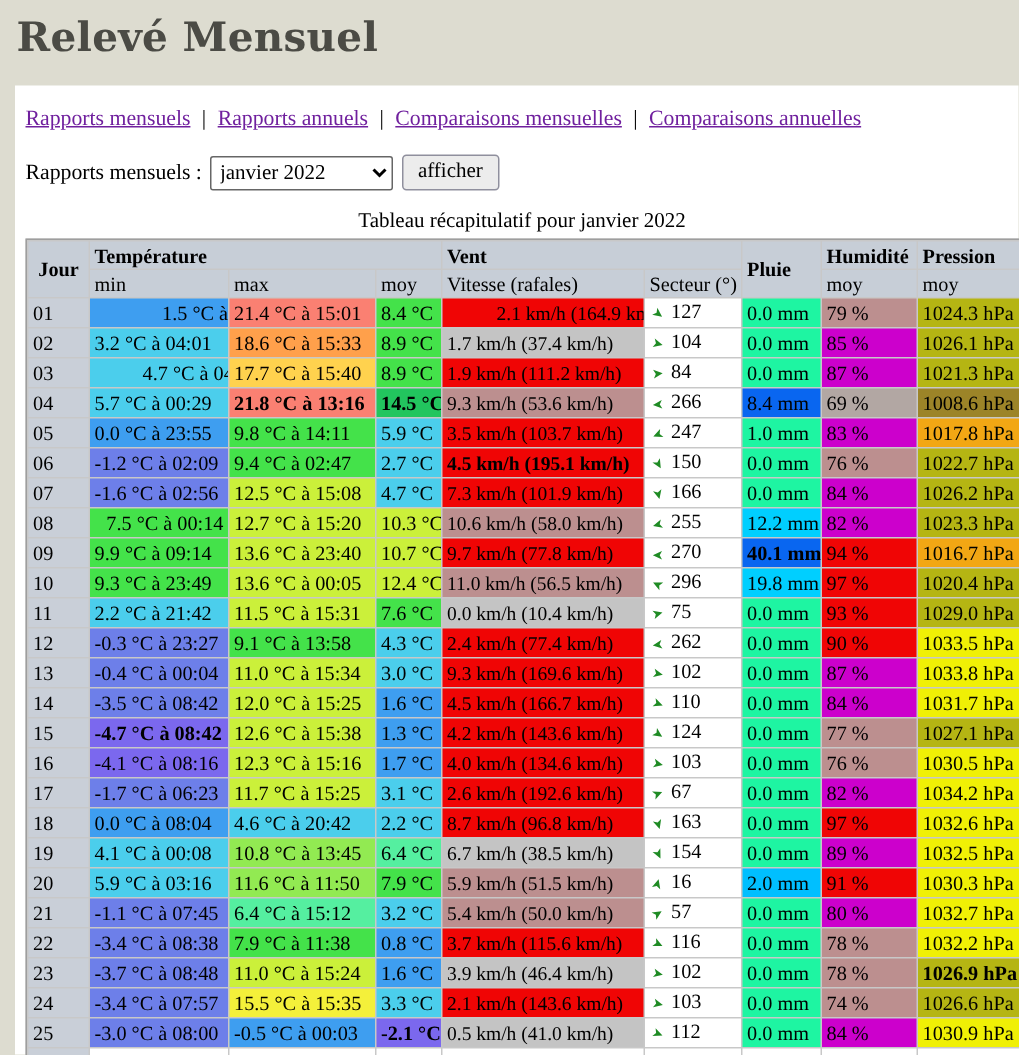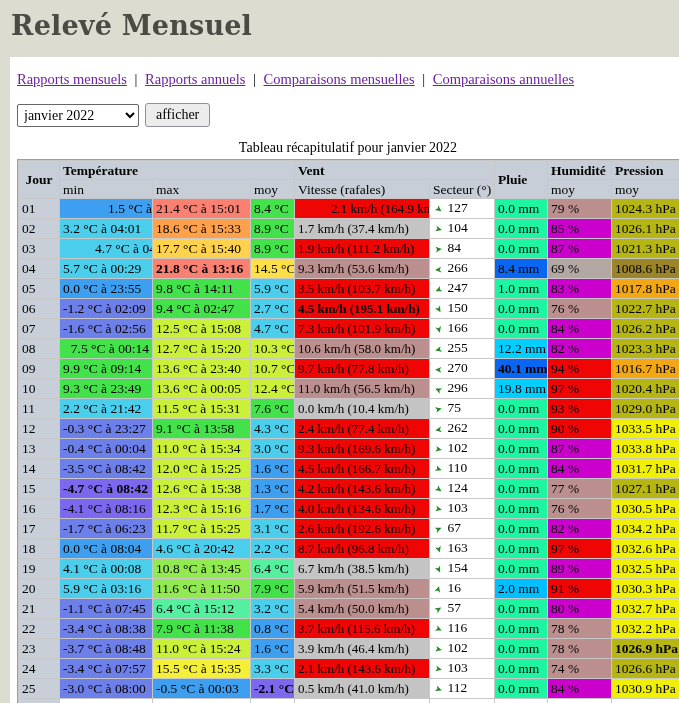--- a/index.html
+++ b/index.html
@@ -94,20 +94,21 @@
 <body>
 
 <div class="top-band">
   <div class="page-title">Relevé Mensuel</div>
 </div>
 
 <div class="main">
   <div class="nav-links"><a>Rapports mensuels</a><span class="sep"> | </span><a>Rapports annuels</a><span class="sep"> | </span><a>Comparaisons mensuelles</a><span class="sep"> | </span><a>Comparaisons annuelles</a></div>
 
   <div class="controls">
+    <span class="ctl-label">Rapports mensuels :</span>
     <select class="month-select"><option>janvier 2022</option></select>
     <button class="show-btn">afficher</button>
   </div>
 
   <div class="caption">Tableau récapitulatif pour janvier 2022</div>
 
   <table class="weather">
     <colgroup>
       <col style="width:40px">
         <col style="width:92px">
@@ -169,21 +170,21 @@
           <td class="wind" style="background: rgb(240, 5, 5);">1.9 km/h (111.2 km/h)</td>
           <td class="sector"><span class="arrow" style="transform: rotate(-6deg);">➤</span> 84</td>
           <td style="background: rgb(30, 245, 162);">0.0 mm</td>
           <td style="background: rgb(204, 0, 204);">87 %</td>
           <td style="background: rgb(181, 181, 19);">1021.3 hPa</td>
         </tr>
         <tr>
           <td class="day">04</td>
           <td style="background: rgb(75, 206, 236);">5.7 °C à 00:29</td>
           <td style="background: rgb(250, 128, 114); font-weight: bold;">21.8 °C à 13:16</td>
-          <td style="background: #fde047; font-weight: normal;">14.5 °C</td>
+          <td style="background: #22c55e; font-weight: bold;">14.5 °C</td>
           <td class="wind" style="background: rgb(188, 143, 143);">9.3 km/h (53.6 km/h)</td>
           <td class="sector"><span class="arrow" style="transform: rotate(176deg);">➤</span> 266</td>
           <td style="background: rgb(9, 102, 240);">8.4 mm</td>
           <td style="background: rgb(178, 167, 163);">69 %</td>
           <td style="background: rgb(156, 132, 40);">1008.6 hPa</td>
         </tr>
         <tr>
           <td class="day">05</td>
           <td style="background: rgb(62, 158, 240);">0.0 °C à 23:55</td>
           <td style="background: rgb(68, 226, 74);">9.8 °C à 14:11</td>

